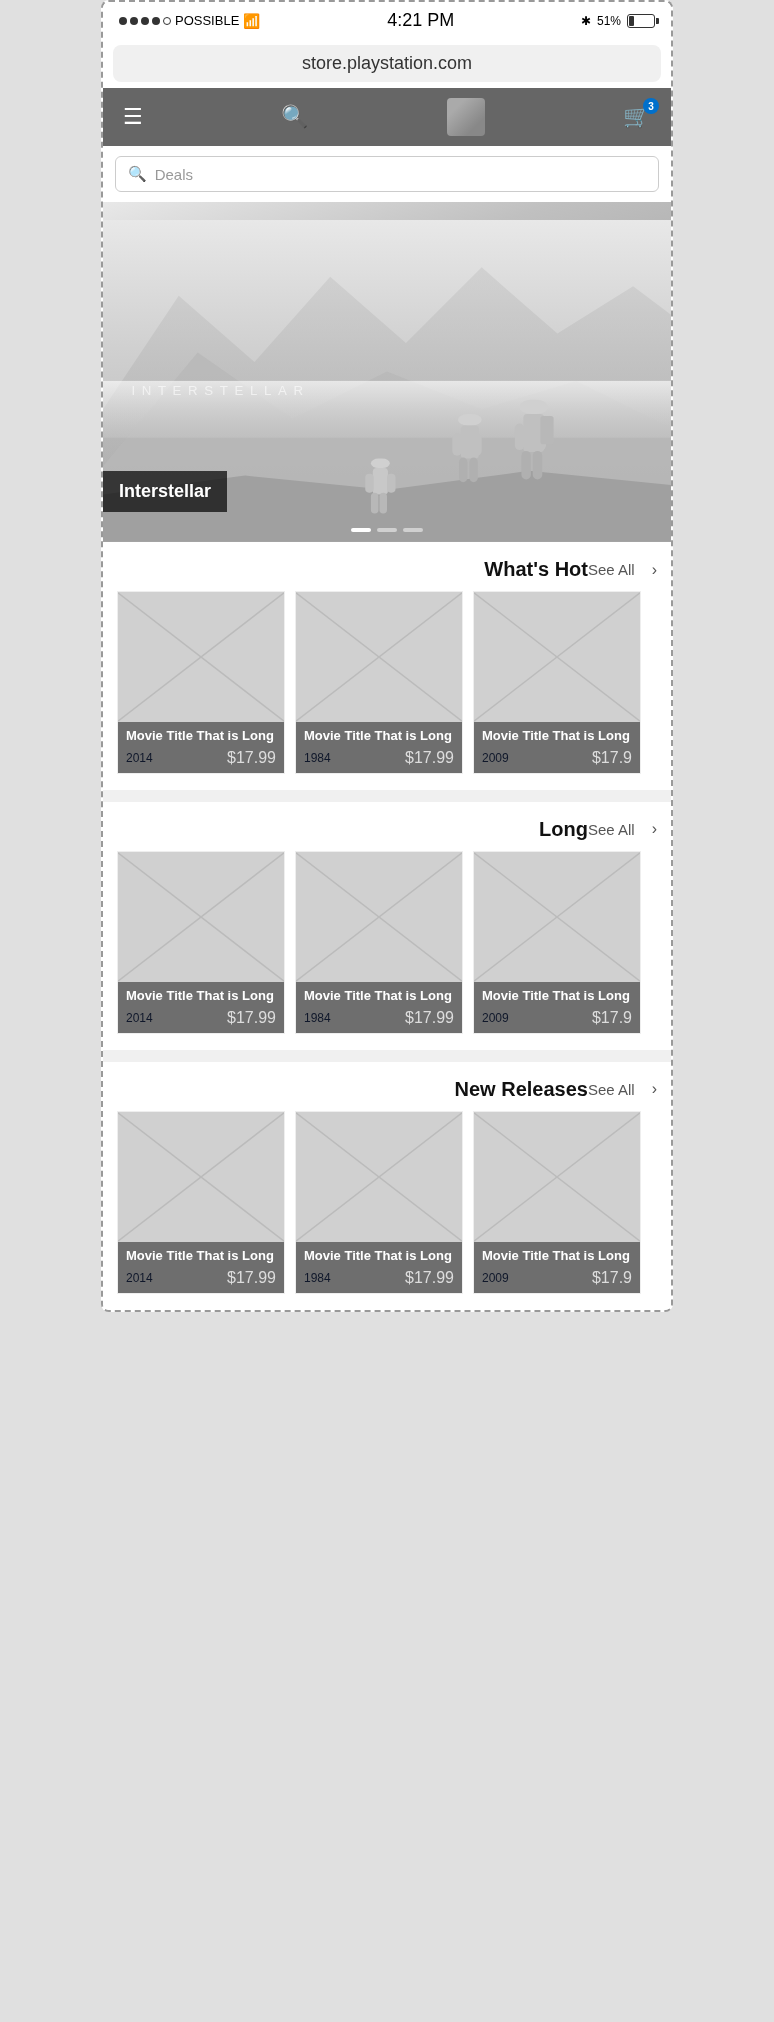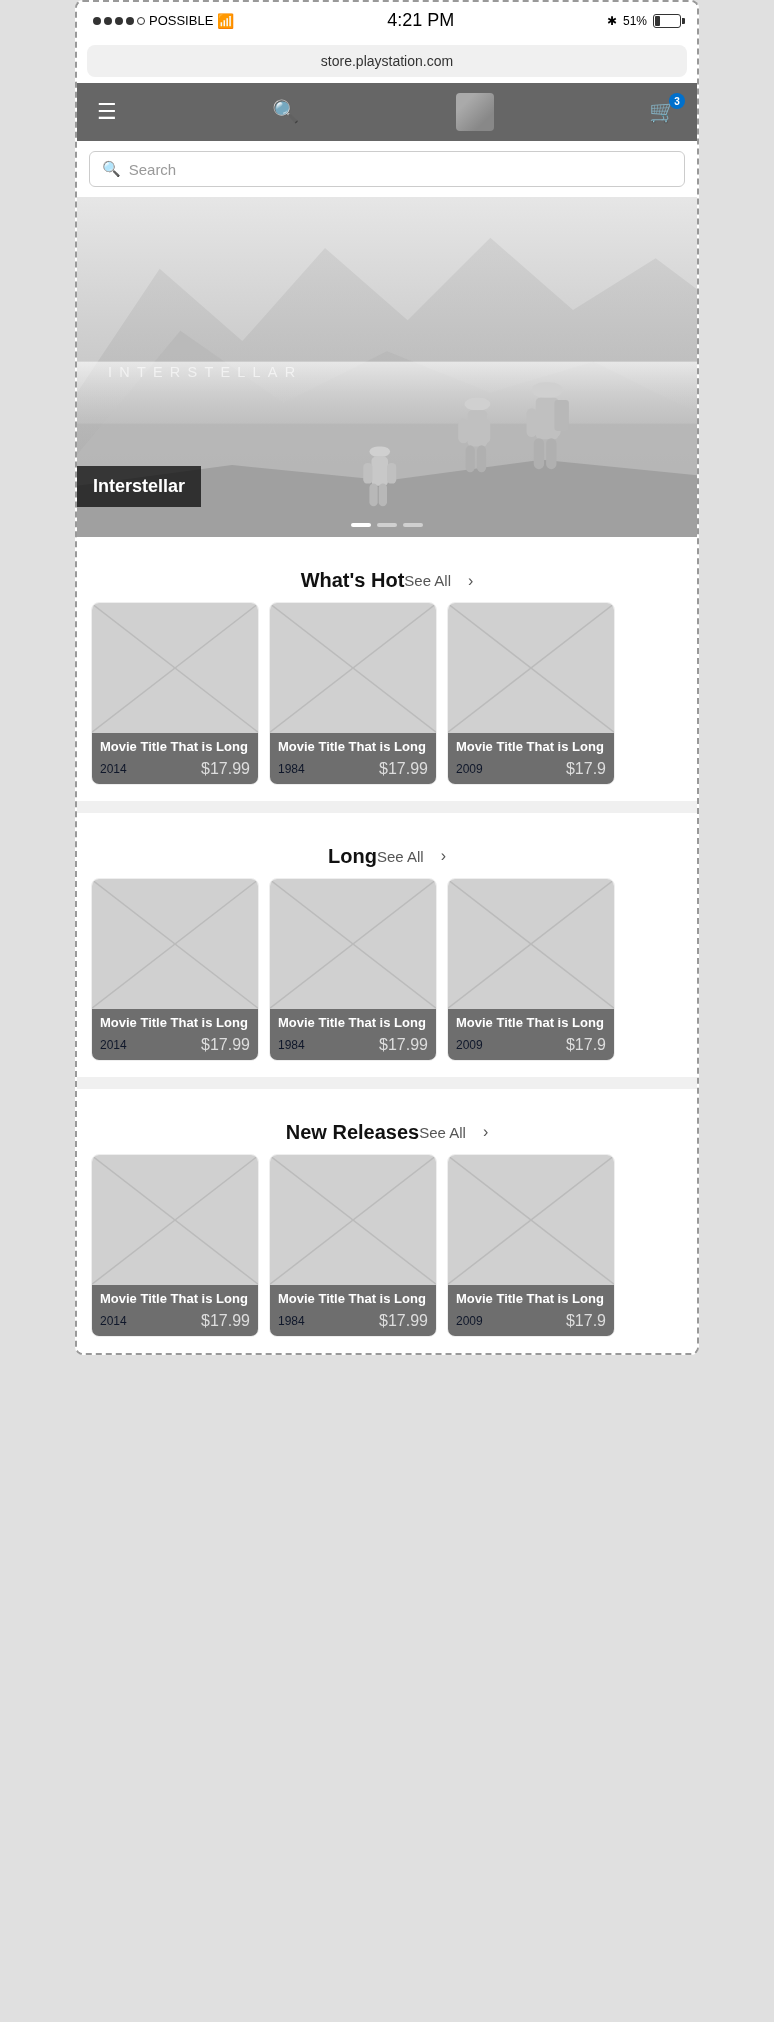--- a/index.html
+++ b/index.html
@@ -3,21 +3,21 @@
   <meta charset="utf-8">
   <style>
     * { box-sizing: border-box; margin: 0; padding: 0; }
     body {
       background: #e0e0e0;
       display: flex;
       justify-content: center;
       font-family: -apple-system, BlinkMacSystemFont, 'Helvetica Neue', Arial, sans-serif;
     }
     .phone-frame {
-      width: 624px;
+      width: 572px;
       background: white;
       border: 2px dashed #999;
       border-radius: 8px;
       overflow: hidden;
       position: relative;
     }
 
     
     .status-bar {
       background: white;
@@ -63,21 +63,21 @@
       border-radius: 1px;
     }
 
     
     .url-bar {
       background: #f0f0f0;
       margin: 6px 10px;
       border-radius: 8px;
       padding: 8px 12px;
       text-align: center;
-      font-size: 14px;
+      font-size: 18px;
       color: #333;
     }
 
     
     .nav-bar {
       background: #666;
       display: flex;
       align-items: center;
       justify-content: space-between;
       padding: 10px 20px;
@@ -187,24 +187,23 @@
     }
     .hero-dot.active { background: white; }
 
     
     .section {
       padding: 0;
       background: white;
     }
     .section-header {
       display: flex;
-      justify-content: center;
+      justify-content: flex-end;
       align-items: center;
       padding: 16px 14px 10px;
-      margin-top: 16px;
     }
     .section-title {
       font-size: 20px;
       font-weight: 600;
       color: #111;
     }
     .see-all-link {
       display: flex;
       align-items: center;
       font-size: 15px;
@@ -218,21 +217,21 @@
     .cards-row {
       display: flex;
       overflow-x: hidden;
       gap: 0;
       padding: 0 14px 16px;
       gap: 10px;
     }
     .movie-card {
       min-width: 168px;
       flex: 0 0 168px;
-      border-radius: 8px;
+      border-radius: 0;
       overflow: hidden;
       background: white;
       border: 1px solid #eee;
     }
     .card-thumbnail {
       width: 100%;
       height: 130px;
       background: #d0d0d0;
       position: relative;
       display: flex;
@@ -301,21 +300,21 @@
     </div>
     <div class="nav-cart">
       <span>🛒</span>
       <div class="cart-badge">3</div>
     </div>
   </div>
 
   <div class="search-bar-container">
     <div class="search-bar">
       <span class="search-icon-small">🔍</span>
-      <span class="search-input-text">Search</span>
+      <span class="search-input-text">Deals</span>
     </div>
   </div>
 
   <div class="hero-banner">
     <div class="hero-bg">
       <svg class="mountain-svg" viewBox="0 0 600 340" xmlns="http://www.w3.org/2000/svg">
 
         <defs>
           <linearGradient id="skyGrad" x1="0" y1="0" x2="0" y2="1">
             <stop offset="0%" stop-color="#e8e8e8"></stop>

